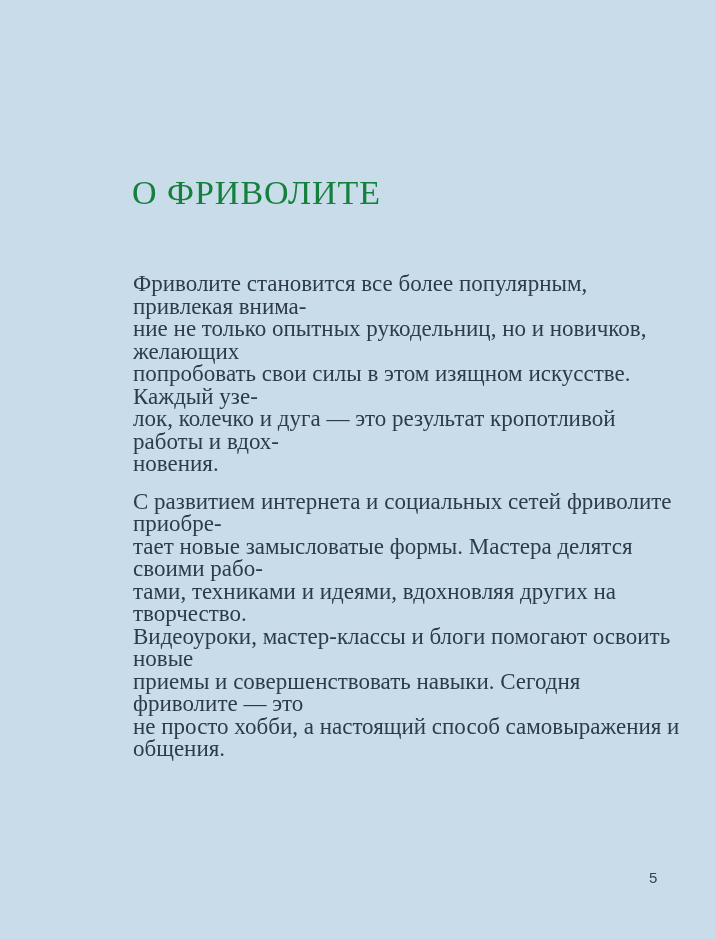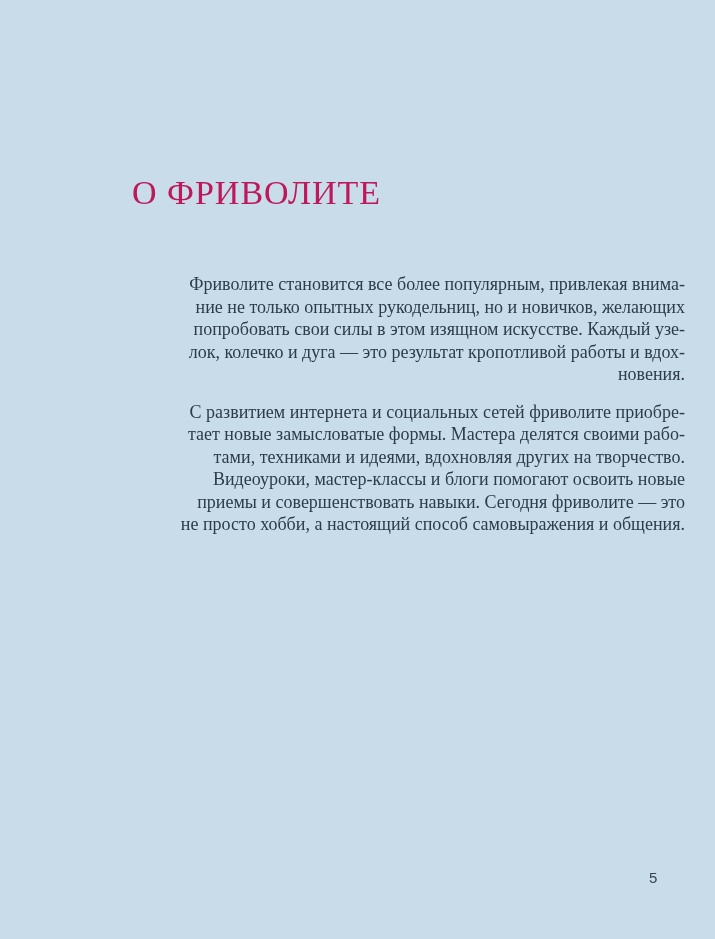--- a/index.html
+++ b/index.html
@@ -20,33 +20,32 @@
   }
   .chapter-title {
     position: absolute;
     left: 132px;
     top: 176px;
     margin: 0;
     font-family: "Liberation Serif", serif;
     font-weight: 500;
     font-size: 34px;
     letter-spacing: 1px;
-    color: #be185d;
+    color: #15803d;
     line-height: 1;
     white-space: pre;
   }
   .body-text {
     position: absolute;
     left: 133px;
     top: 273px;
     right: 30px;
     color: #2d3b4a;
-    font-size: 18px;
+    font-size: 23px;
     line-height: 22.5px;
-    text-align: right;
   }
   .body-text p {
     margin: 0 0 15px 0;
     white-space: pre-line;
   }
   .page-number {
     position: absolute;
     left: 649px;
     top: 869px;
     font-family: "Liberation Sans", sans-serif;

